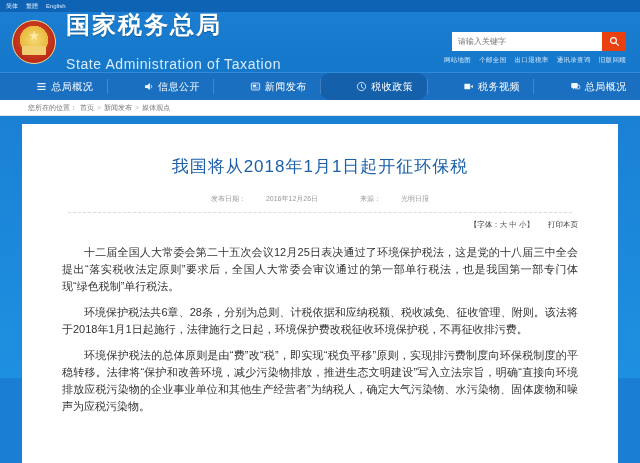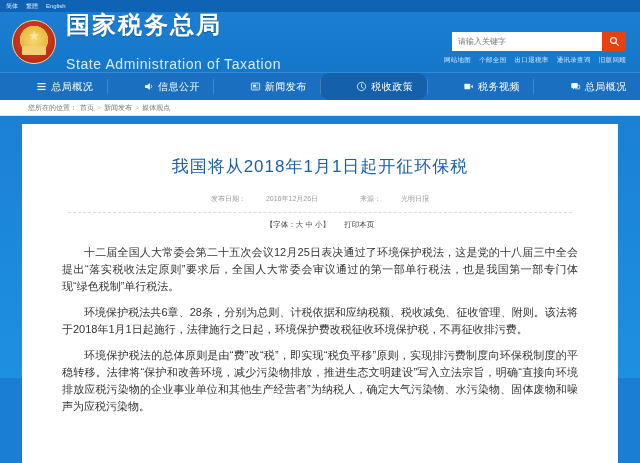--- a/index.html
+++ b/index.html
@@ -183,21 +183,21 @@
   .art-meta {
     text-align: center;
     font-size: 7px;
     color: #9a9a9a;
     border-bottom: 1px dashed #dcdcdc;
     padding-bottom: 8px;
     margin: 0 6px;
   }
   .art-meta span { margin: 0 10px; }
   .art-tools {
-    text-align: center;
+    text-align: right;
     font-size: 7.5px;
     color: #555;
     margin: 7px 0 14px 0;
   }
   .art-tools .fs { color: #333; }
   .art-tools .print { margin-left: 12px; color: #333; cursor: pointer; }
   .art-body p {
     font-size: 11px;
     line-height: 17px;
     color: #333333;

